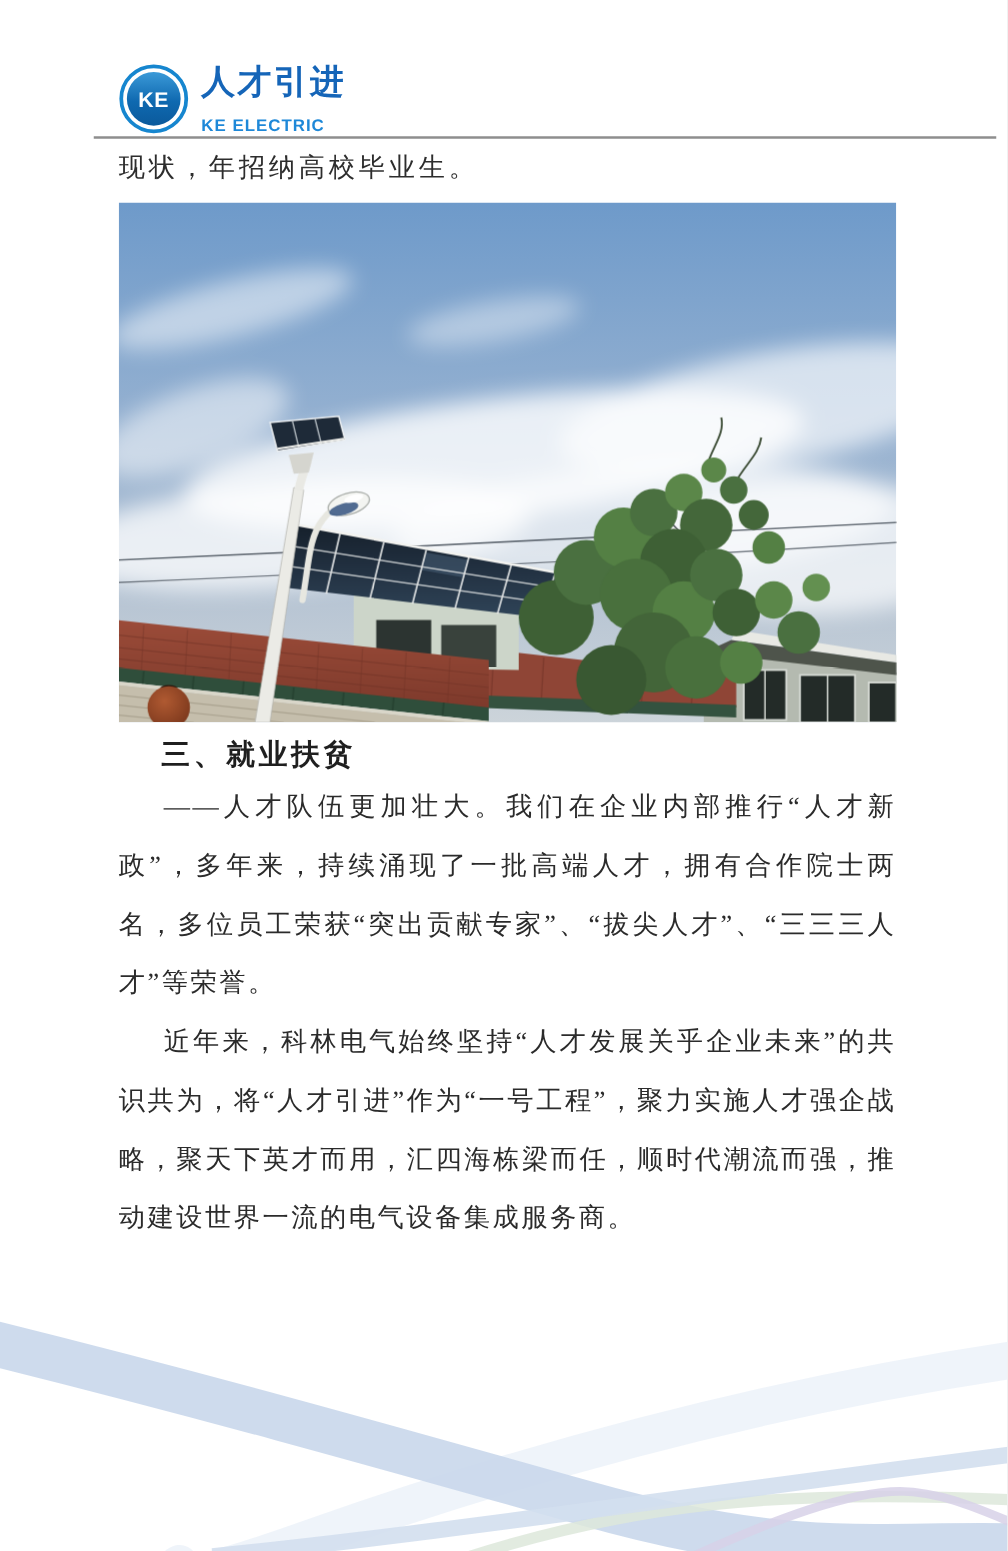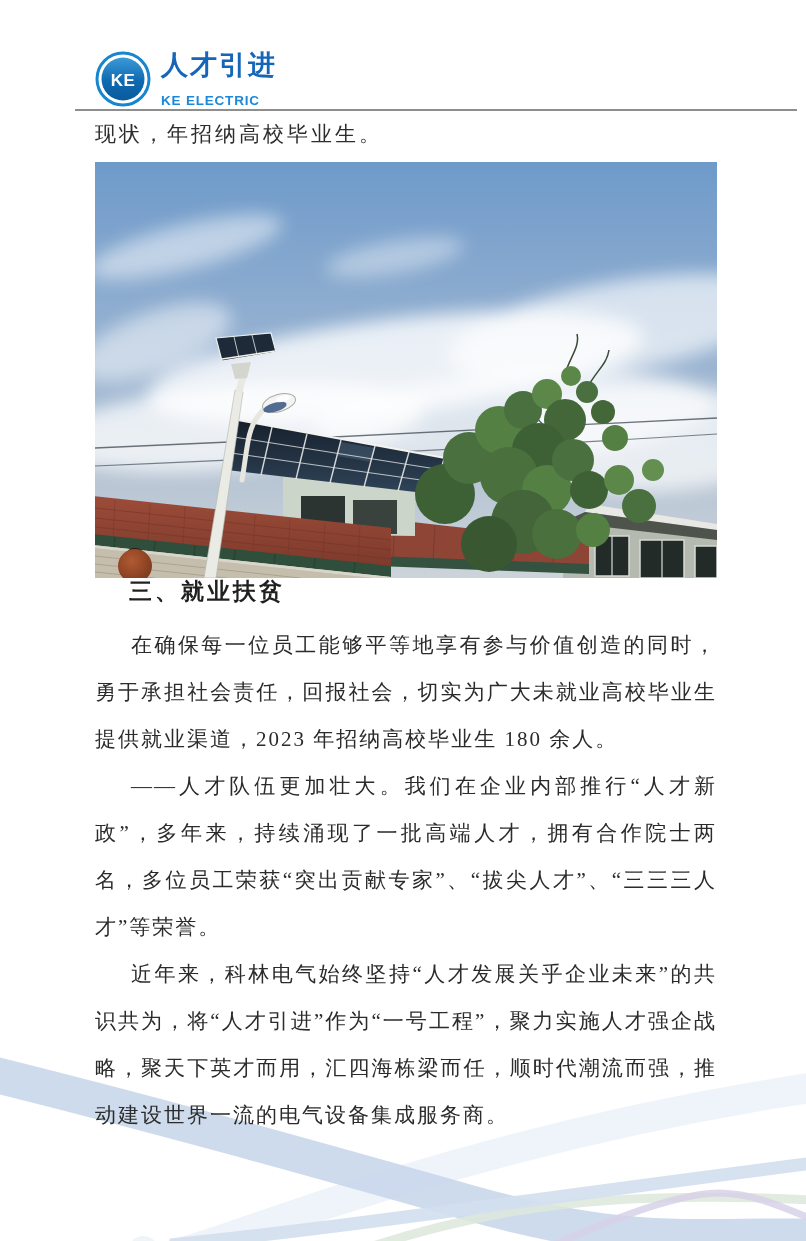--- a/index.html
+++ b/index.html
@@ -10,21 +10,21 @@
   .logo-badge{width:58px;height:58px;}
   .brand{margin-left:9px;margin-top:4px;font-family:"Liberation Sans","DejaVu Sans",sans-serif;}
   .brand-cn{font-size:27px;font-weight:bold;color:#1565b8;letter-spacing:2px;line-height:1.15;}
   .brand-en{font-size:13.5px;font-weight:bold;color:#1e88d8;letter-spacing:0.8px;margin-top:12px;}
   .rule{position:absolute;left:75px;top:109px;width:722px;height:2px;background:#8e8e8e;}
   
   .intro{position:absolute;left:95px;top:120px;width:640px;margin:0;font-size:21px;
          letter-spacing:3px;color:#2d2d2d;z-index:2;}
   .photo{position:absolute;left:95px;top:162px;width:622px;height:416px;margin:0;z-index:2;}
   .photo svg{display:block;}
-  .section-heading{position:absolute;left:129px;top:576px;margin:0;font-size:23px;font-weight:bold;
+  .section-heading{position:absolute;left:129px;top:588px;margin:0;font-size:23px;font-weight:bold;
          letter-spacing:3px;color:#1f1f1f;z-index:2;}
   .bodytext{position:absolute;left:95px;top:622px;width:622px;z-index:2;
          font-size:21px;line-height:47px;letter-spacing:2px;color:#2b2b2b;text-align:justify;}
   .bodytext p{margin:0;text-indent:36px;}
   
   .ribbons{position:absolute;left:0;top:1005px;width:806px;height:236px;z-index:1;}
 </style>
 </head>
 <body>
 
@@ -246,18 +246,17 @@
           <ellipse cx="179" cy="244" rx="12" ry="4.5" fill="#3f5c86" opacity="0.9"></ellipse>
           <ellipse cx="189" cy="238" rx="8" ry="3" fill="#ffffff" opacity="0.9"></ellipse>
         </g>
       </g>
     </svg>
   </figure>
 
   <h2 class="section-heading">三、就业扶贫</h2>
 
   <div class="bodytext">
-    <p>在确保每一位员工能够平等地享有参与价值创造的同时，勇于承担社会责任，回报社会，切实为广大未就业高校毕业生提供就业渠道，2023 年招纳高校毕业生 180 余人。</p>
     <p>——人才队伍更加壮大。我们在企业内部推行“人才新政”，多年来，持续涌现了一批高端人才，拥有合作院士两名，多位员工荣获“突出贡献专家”、“拔尖人才”、“三三三人才”等荣誉。</p>
     <p>近年来，科林电气始终坚持“人才发展关乎企业未来”的共识共为，将“人才引进”作为“一号工程”，聚力实施人才强企战略，聚天下英才而用，汇四海栋梁而任，顺时代潮流而强，推动建设世界一流的电气设备集成服务商。</p>
   </div>
 
 </div>
 
 </body></html>

